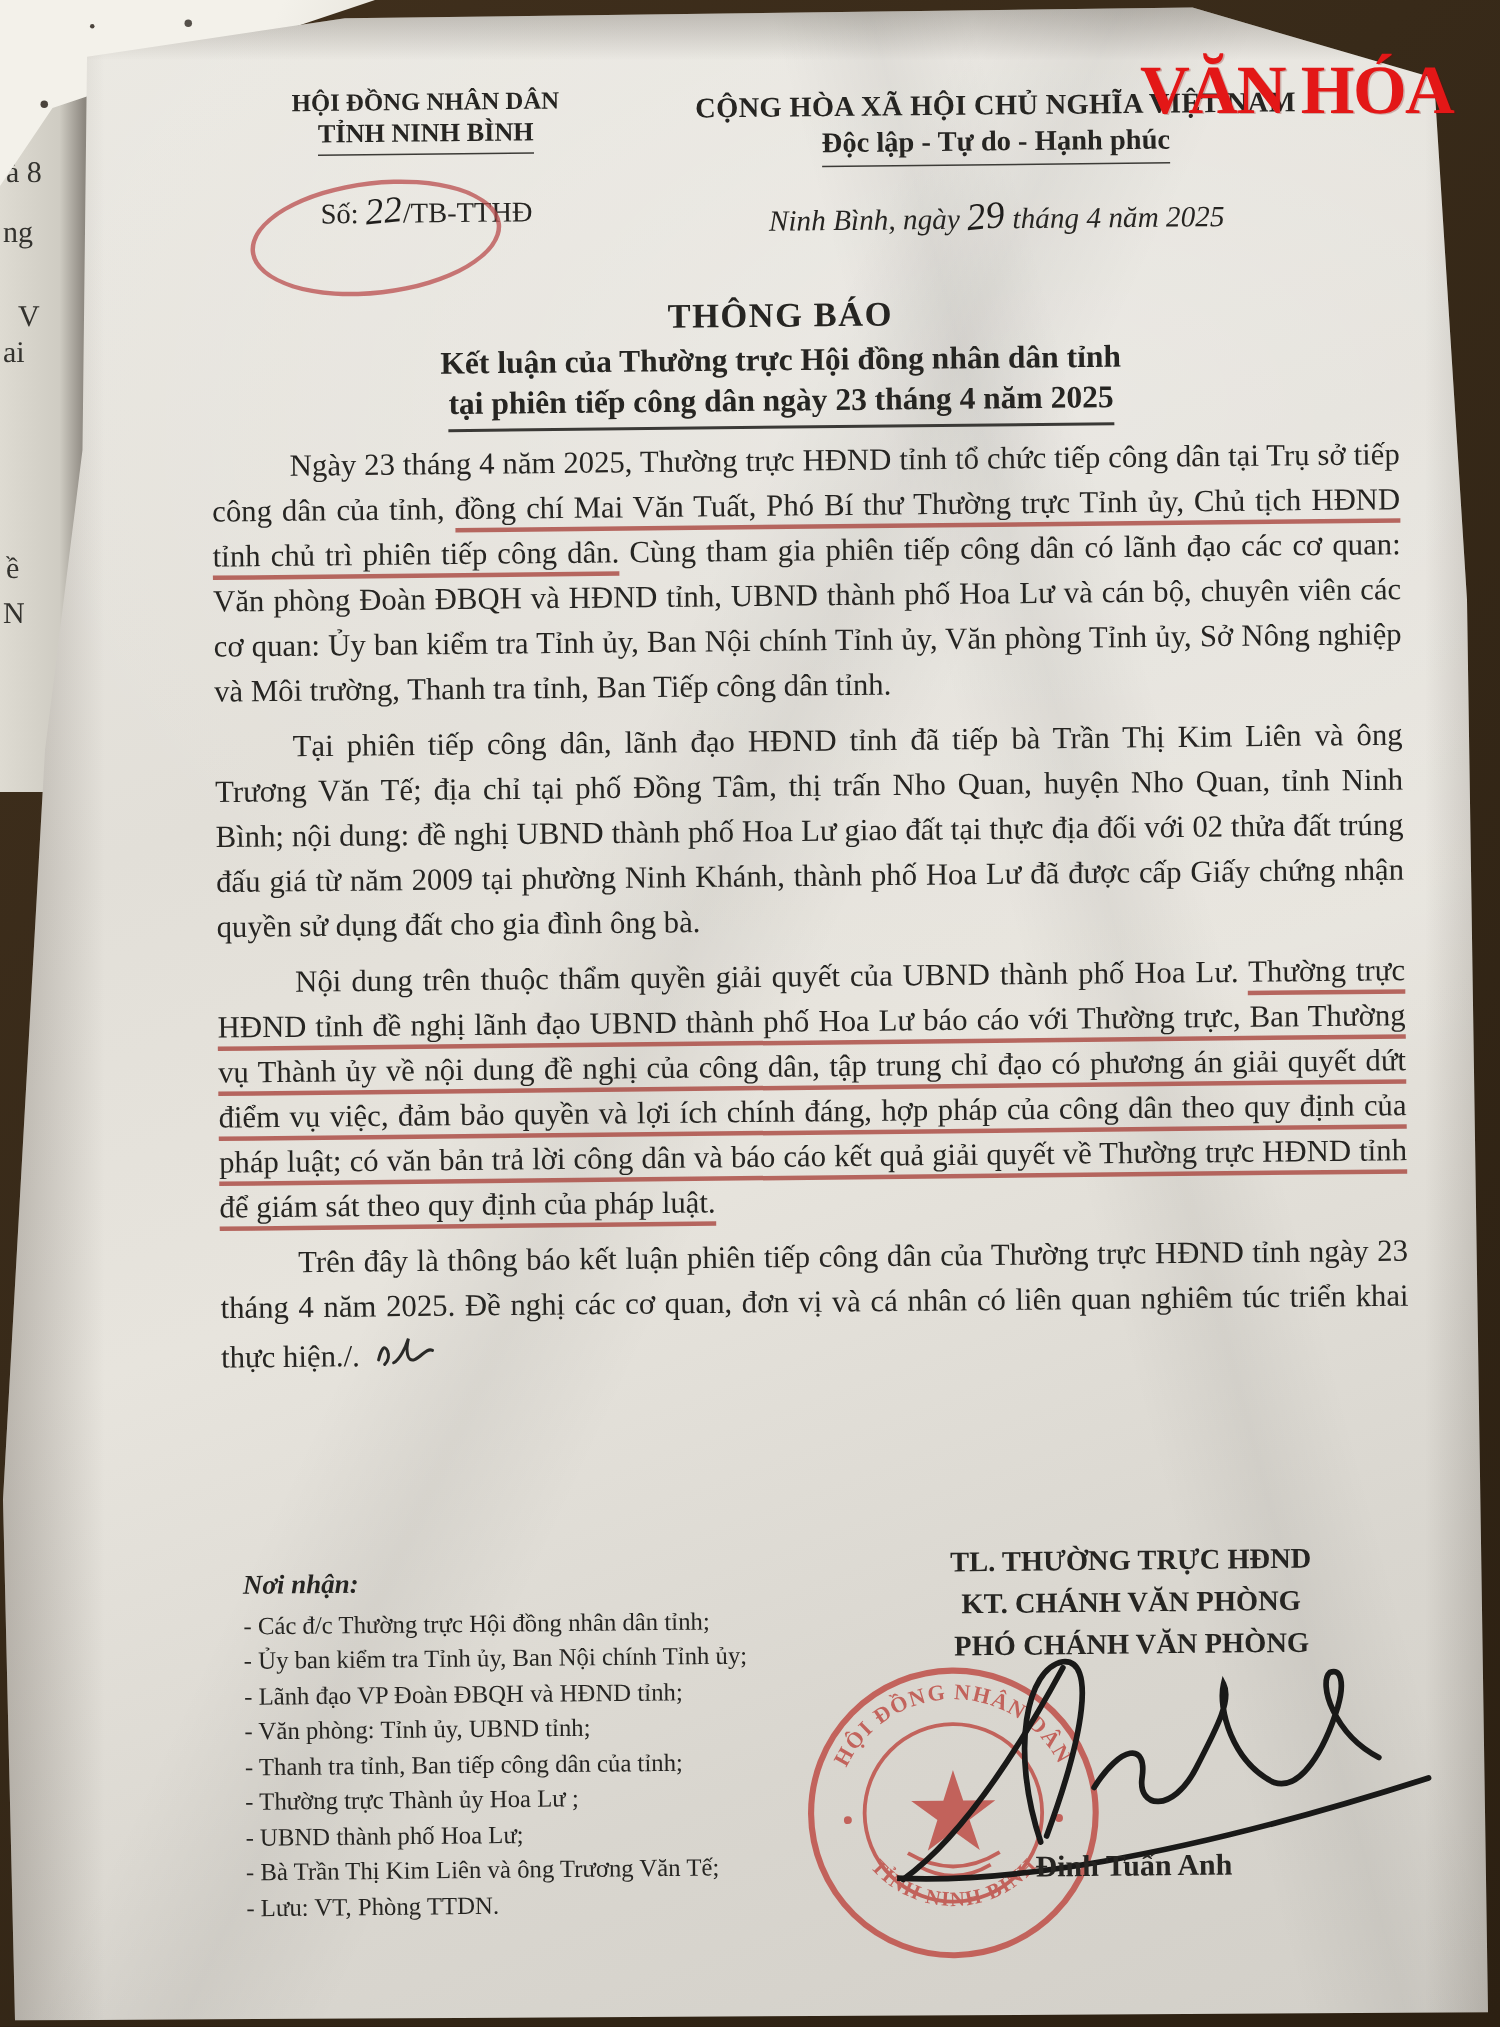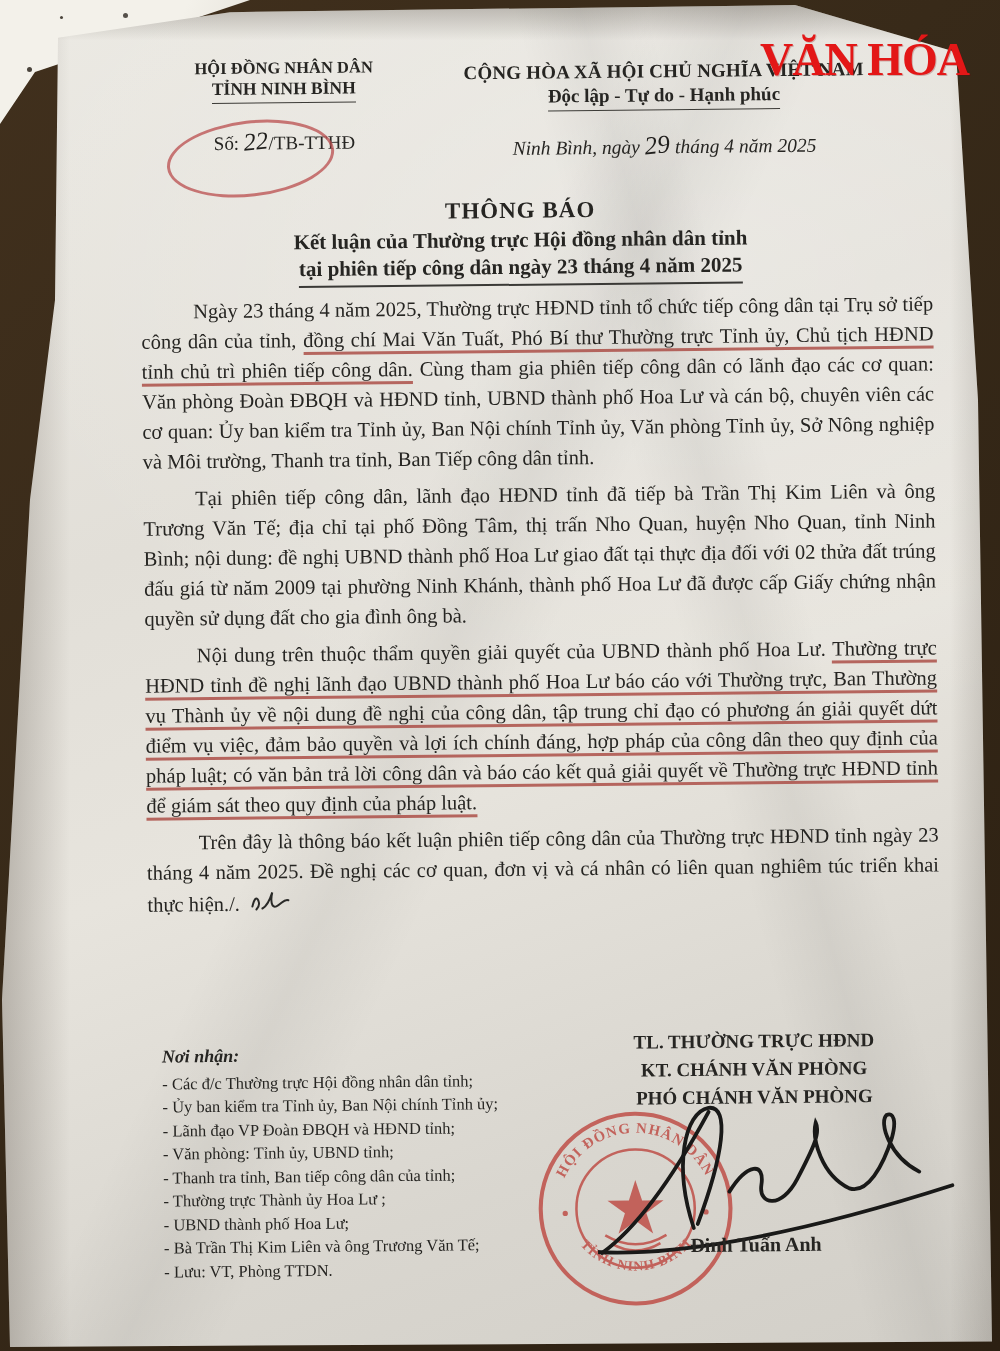--- a/index.html
+++ b/index.html
@@ -74,20 +74,28 @@
 
   
   .masthead{position:absolute;left:760px;top:33px;z-index:9;color:#e31717;font-weight:bold;
     font-size:46px;font-family:"Liberation Serif",serif;letter-spacing:-1px;text-shadow:1px 1px 0 rgba(120,0,0,.25);}
 </style>
 </head>
 <body>
 
 <div class="photo">
 
+  <div class="under-page">
+    <span class="frag" style="left:4px;top:46px;">à 8</span>
+    <span class="frag" style="left:2px;top:86px;">ng</span>
+    <span class="frag" style="left:12px;top:142px;">V</span>
+    <span class="frag" style="left:2px;top:166px;">ai</span>
+    <span class="frag" style="left:4px;top:310px;">ề</span>
+    <span class="frag" style="left:2px;top:340px;">N</span>
+  </div>
 
   <div class="fold-corner">
     <div class="specks"></div>
   </div>
 
   <div class="paper">
     <div class="doc">
 
       <div class="hdr-left">
         <div class="l1">HỘI ĐỒNG NHÂN DÂN</div>

